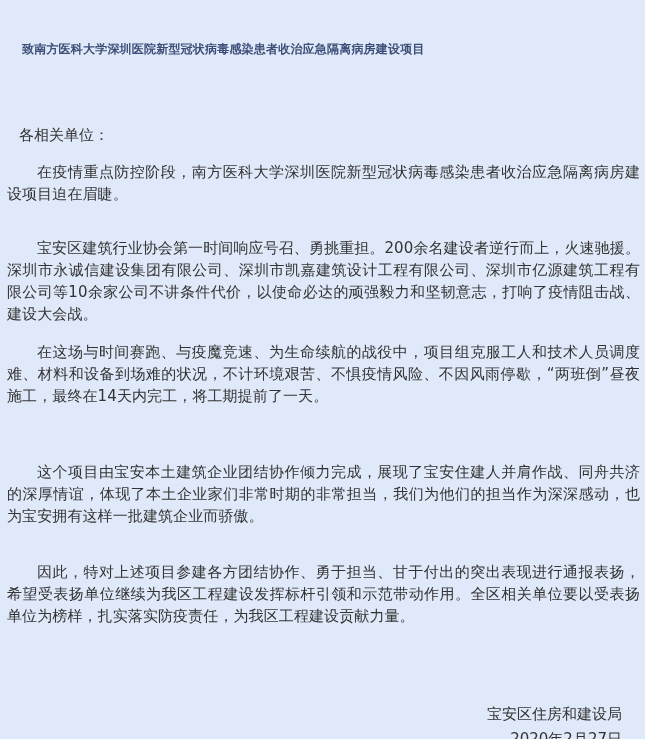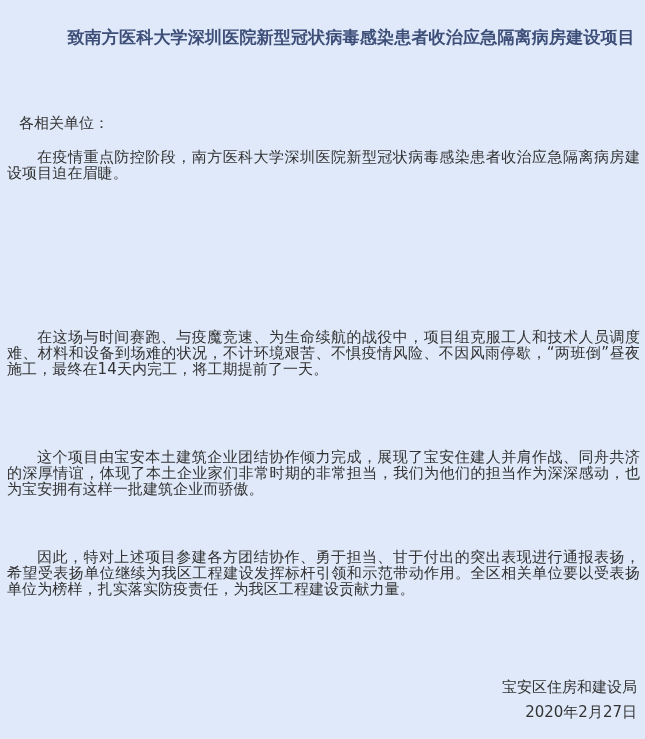--- a/index.html
+++ b/index.html
@@ -4,43 +4,44 @@
 <style>
   html, body { margin: 0; padding: 0; }
   body {
     width: 645px; height: 739px; overflow: hidden;
     background: #dfe9f9;
     font-family: "DejaVu Sans", "Liberation Sans", sans-serif;
     color: #333333;
   }
   .page { position: relative; width: 645px; height: 739px; box-sizing: border-box; padding: 0 7px; }
   .title {
-    margin: 3px; padding-top: 21px;
-    text-align: right; font-weight: bold;
-    color: #3d4e78; font-size: 17px; line-height: 27px;
+    margin: 15px; padding-top: 21px;
+    text-align: left; font-weight: bold;
+    color: #3d4e78; font-size: 12px; line-height: 27px;
     letter-spacing: 0.2px;
   }
   .salutation { margin: 12px; position: absolute; top: 96px; left: 7px; font-size: 15px; line-height: 25px; }
   .para {
     position: absolute; left: 7px; right: 5px; margin: 0;
-    font-size: 15px; line-height: 16px; text-indent: 2em;
+    font-size: 15px; line-height: 22px; text-indent: 2em;
     text-align: justify; letter-spacing: 0.1px;
   }
-  .sign { position: absolute; right: 8px; text-align: center; margin: 0; font-size: 15px; line-height: 25px; }
+  .sign { position: absolute; right: 8px; text-align: center; margin: 15px; font-size: 15px; line-height: 25px; }
 </style>
 </head>
 <body>
 
 <div class="page">
   <h1 class="title">
     <span>致南方医科大学深圳医院新型冠状病毒感染患者收治应急隔离病房建设项目</span><br>
   </h1>
 
   <p class="salutation">各相关单位：</p>
 
   <p class="para" style="top:146px">在疫情重点防控阶段，南方医科大学深圳医院新型冠状病毒感染患者收治应急隔离病房建设项目迫在眉睫。</p>
+  <p class="para" style="top:222px">宝安区建筑行业协会第一时间响应号召、勇挑重担。200余名建设者逆行而上，火速驰援。深圳市永诚信建设集团有限公司、深圳市凯嘉建筑设计工程有限公司、深圳市亿源建筑工程有限公司等10余家公司不讲条件代价，以使命必达的顽强毅力和坚韧意志，打响了疫情阻击战、建设大会战。</p>
   <p class="para" style="top:326px">在这场与时间赛跑、与疫魔竞速、为生命续航的战役中，项目组克服工人和技术人员调度难、材料和设备到场难的状况，不计环境艰苦、不惧疫情风险、不因风雨停歇，“两班倒”昼夜施工，最终在14天内完工，将工期提前了一天。</p>
   <p class="para" style="top:546px">因此，特对上述项目参建各方团结协作、勇于担当、甘于付出的突出表现进行通报表扬，希望受表扬单位继续为我区工程建设发挥标杆引领和示范带动作用。全区相关单位要以受表扬单位为榜样，扎实落实防疫责任，为我区工程建设贡献力量。</p>
   <p class="para" style="top:446px">这个项目由宝安本土建筑企业团结协作倾力完成，展现了宝安住建人并肩作战、同舟共济的深厚情谊，体现了本土企业家们非常时期的非常担当，我们为他们的担当作为深深感动，也为宝安拥有这样一批建筑企业而骄傲。</p>
 
   <p class="sign" style="top:672px">宝安区住房和建设局</p>
   <p class="sign" style="top:697px">2020年2月27日</p>
 </div>
 
 </body></html>

